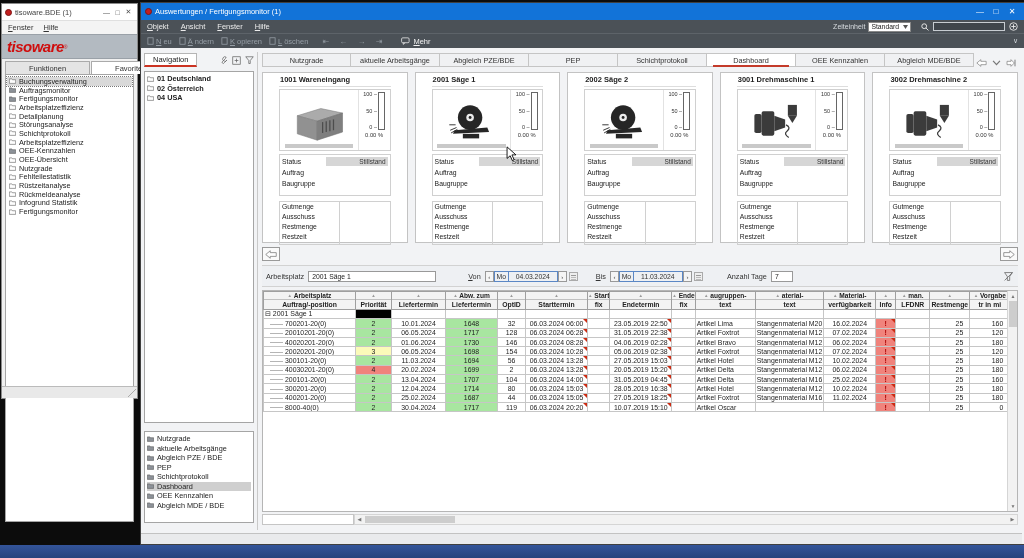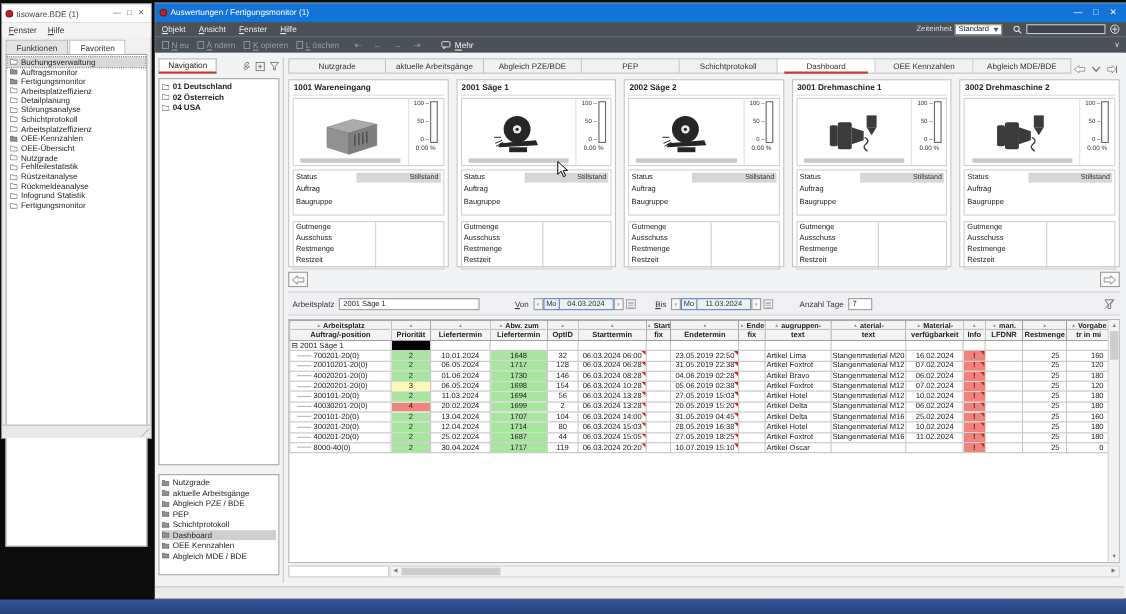--- a/index.html
+++ b/index.html
@@ -13,21 +13,21 @@
   #left-window { position:absolute; left:1px; top:3px; width:137px; height:396px; background:#f0f0f0; border:1px solid #8a8a8a; }
   .lw-titlebar { height:17px; background:#fff; display:flex; align-items:center; padding:0 3px; border-bottom:1px solid #e0e0e0; }
   .app-dot { width:7px; height:7px; border-radius:50%; background:#c21f1f; border:1px solid #7e1414; margin-right:3px; flex:none; }
   .lw-title { font-size:7.5px; color:#444; flex:1; white-space:nowrap; overflow:hidden; }
   .lw-ctrl { font-size:7px; color:#555; width:11px; text-align:center; cursor:default; }
   .lw-menubar { height:13px; display:flex; gap:10px; align-items:center; padding:0 6px; font-size:7.5px; color:#333; background:#f4f4f4; }
   .lw-logo { height:25px; background:#b3bac1; display:flex; align-items:center; padding-left:5px; border-top:1px solid #9aa1a8; border-bottom:1px solid #9aa1a8; }
   .logo-text { color:#cf0d0d; font-weight:bold; font-style:italic; font-size:15px; letter-spacing:-0.5px; }
   .logo-sup { color:#cf0d0d; font-size:5px; vertical-align:super; }
   .lw-tabs { display:flex; padding:2px 3px 0 3px; gap:1px; }
-  .lw-tab { font-size:7.5px; padding:2px 9px 1px; border:1px solid #aaa; border-bottom:none; background:#e4e4e4; color:#333; border-radius:1px 1px 0 0; }
+  .lw-tab { font-size:7.5px; padding:2px 23px 1px; border:1px solid #aaa; border-bottom:none; background:#e4e4e4; color:#333; border-radius:1px 1px 0 0; }
   .lw-tab.active { background:#fff; font-weight:normal; position:relative; top:0; }
   .lw-listbox { margin:0 3px; background:#fff; border:1px solid #a5a5a5; height:448px; padding:2px 1px; overflow:hidden; }
   .lw-item { display:flex; align-items:center; gap:3px; height:8.7px; font-size:7.3px; color:#222; padding-left:2px; white-space:nowrap; }
   .lw-item.sel { background:#d9d9d9; outline:1px dotted #777; }
   .lw-status { position:absolute; left:0; bottom:0; width:100%; height:12px; background:#e9e9e9; border-top:1px solid #bbb; }
   .grip { position:absolute; right:1px; bottom:1px; width:8px; height:8px;
           background:linear-gradient(135deg, transparent 50%, #aaa 50%, #aaa 55%, transparent 55%, transparent 70%, #aaa 70%, #aaa 75%, transparent 75%); }
 
   
   #main-window { position:absolute; left:140px; top:2px; width:885px; height:543px; background:#f2f3f5; border:1px solid #3f3f3f; }
@@ -65,21 +65,21 @@
   #content-col { position:absolute; left:121px; top:4px; width:756px; height:478px; }
   .tabs-row { display:flex; height:15px; align-items:flex-end; }
   .main-tab { flex:0 0 89px; text-align:center; font-size:7.3px; color:#333; padding:2px 0 1px; background:#f0f1f3; border:1px solid #c5c5c5; border-left:none; position:relative; height:14px; }
   .main-tab:first-child { border-left:1px solid #c5c5c5; }
   .main-tab.active { background:#fff; font-weight:normal; }
   .main-tab.active::after { content:""; position:absolute; left:6px; right:6px; bottom:-1px; height:2px; background:#c43b2a; }
   .tabs-right-icons { margin-left:auto; display:flex; gap:5px; align-items:center; padding-right:2px; }
 
   
   .cards-row { display:flex; gap:7px; margin-top:5px; height:171px; }
-  .card { flex:1; background:#fff; border:1px solid #c3c3c3; padding:2px 3px; position:relative; }
+  .card { flex:1; background:#fff; border:1px solid #c3c3c3; padding:2px 16px; position:relative; }
   .card-title { font-size:7.5px; font-weight:bold; color:#222; height:12px; border-bottom:1px solid #ddd; padding-left:1px; }
   .card-main { display:flex; border:1px solid #d0d0d0; height:62px; margin-top:2px; }
   .card-img { flex:1; display:flex; flex-direction:column; align-items:center; justify-content:flex-end; padding-bottom:2px; }
   .card-progress { width:88%; height:4px; background:#c9c9c9; margin-top:2px; }
   .gauge { width:32px; border-left:1px solid #e2e2e2; display:flex; flex-direction:column; align-items:center; padding-top:2px; }
   .gauge-body { display:flex; gap:1px; height:38px; }
   .gauge-ticks { display:flex; flex-direction:column; justify-content:space-between; font-size:5.5px; color:#333; text-align:right; }
   .gauge-ticks span { line-height:5px; }
   .gauge-bar { width:7px; height:38px; border:1px solid #666; background:#fff; }
   .gauge-value { font-size:5.8px; color:#333; margin-top:2px; }
@@ -143,20 +143,24 @@
     <span class="app-dot"></span>
     <span class="lw-title">tisoware.BDE (1)</span>
     <span class="lw-ctrl">—</span>
     <span class="lw-ctrl">□</span>
     <span class="lw-ctrl">✕</span>
   </div>
   <div class="lw-menubar">
       <span><u>F</u>enster</span>
       <span><u>H</u>ilfe</span>
     </div>
+  <div class="lw-logo">
+    <span class="logo-text">tisoware</span>
+    <span class="logo-sup">®</span>
+  </div>
   <div class="lw-tabs">
       <span class="lw-tab">Funktionen</span>
       <span class="lw-tab active">Favoriten</span>
     </div>
   <div class="lw-listbox">
       <div class="lw-item sel">
         <svg width="7" height="6" viewBox="0 0 10 8">
           <path d="M0.5,1 h3.5 l1,1.2 h4.5 v5.2 h-9 z" fill="#fdfdfd" stroke="#555" stroke-width="0.8"></path>
         </svg>
         <span>Buchungsverwaltung</span>

